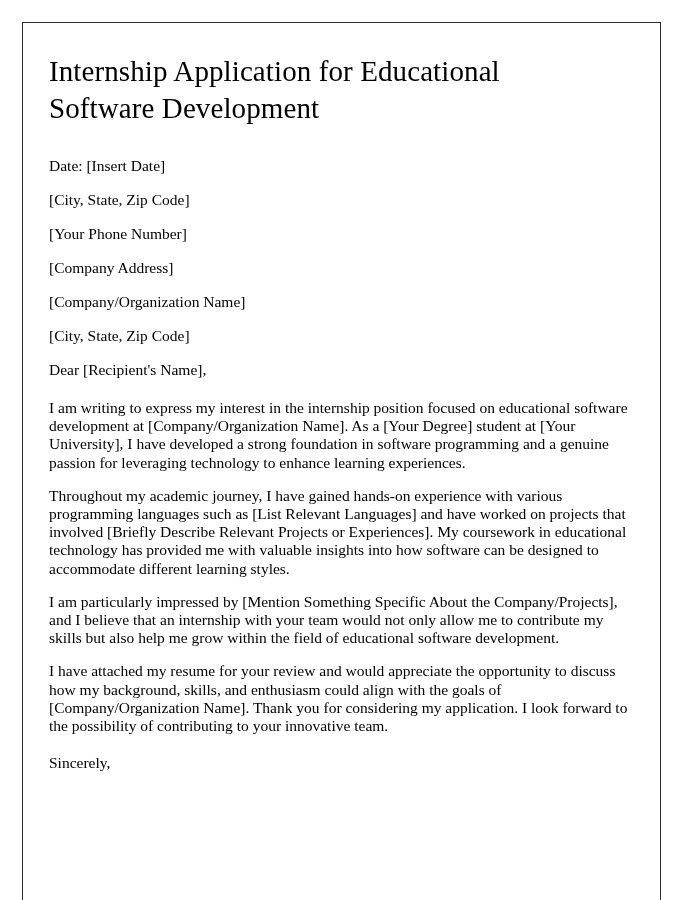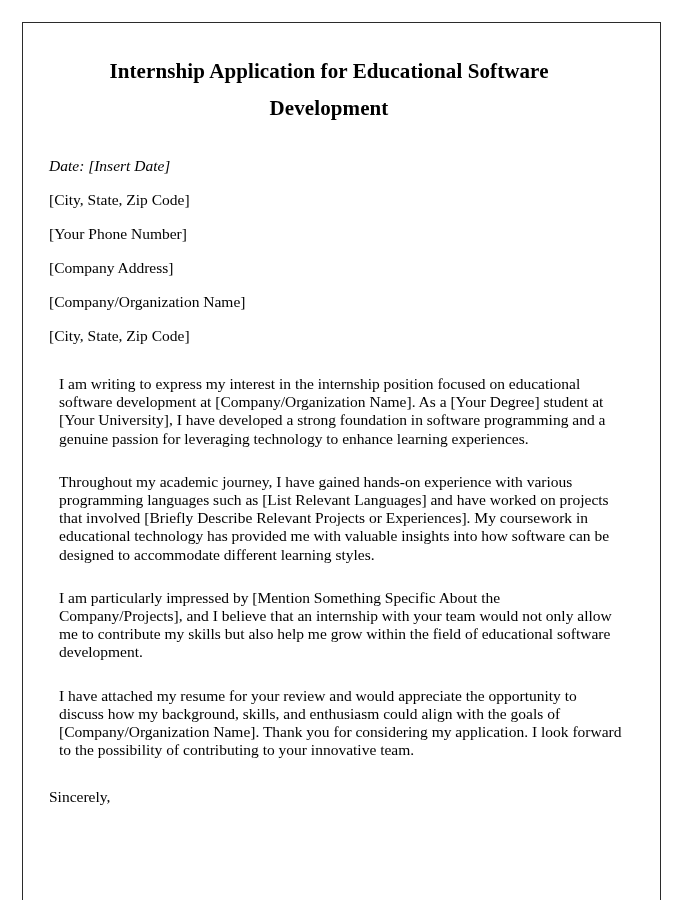--- a/index.html
+++ b/index.html
@@ -28,46 +28,44 @@
   }
 
   #content {
     position: absolute;
     left: 26px;          
     top: 14px;
     width: 585px;
   }
 
   .doc-title {
-    font-size: 21px;
-    font-weight: bold;
+    font-size: 29px;
+    font-weight: normal;
     line-height: 37px;
     letter-spacing: 0.1px;
     margin: 0 0 0 0;
     padding-top: 16px;
     width: 560px;
-    text-align: center;
   }
 
   .meta-line {
     font-size: 15.5px;
     line-height: 20px;
     margin: 0;
     padding-top: 14px;
   }
 
   .meta-line.first-meta {
     padding-top: 29px;
-    font-style: italic;
   }
 
   .body-para {
     font-size: 15.5px;
     line-height: 18.2px;
-    margin: 10px;
+    margin: 0;
     padding-top: 15px;
     text-align: left;
   }
 
   .body-para.first-body {
     padding-top: 19px;
   }
 
   .signoff {
     font-size: 15.5px;
@@ -86,20 +84,21 @@
 
     <p class="meta-line first-meta">Date: [Insert Date]</p>
 
     <p class="meta-line">[City, State, Zip Code]</p>
     <p class="meta-line">[Your Phone Number]</p>
 
     <p class="meta-line">[Company Address]</p>
     <p class="meta-line">[Company/Organization Name]</p>
     <p class="meta-line">[City, State, Zip Code]</p>
 
+    <p class="meta-line">Dear [Recipient's Name],</p>
 
     <p class="body-para first-body">I am writing to express my interest in the internship position focused on educational software development at [Company/Organization Name]. As a [Your Degree] student at [Your University], I have developed a strong foundation in software programming and a genuine passion for leveraging technology to enhance learning experiences.</p>
     <p class="body-para">Throughout my academic journey, I have gained hands-on experience with various programming languages such as [List Relevant Languages] and have worked on projects that involved [Briefly Describe Relevant Projects or Experiences]. My coursework in educational technology has provided me with valuable insights into how software can be designed to accommodate different learning styles.</p>
     <p class="body-para">I am particularly impressed by [Mention Something Specific About the Company/Projects], and I believe that an internship with your team would not only allow me to contribute my skills but also help me grow within the field of educational software development.</p>
     <p class="body-para">I have attached my resume for your review and would appreciate the opportunity to discuss how my background, skills, and enthusiasm could align with the goals of [Company/Organization Name]. Thank you for considering my application. I look forward to the possibility of contributing to your innovative team.</p>
 
     <p class="signoff">Sincerely,</p>
 
   </div>
 </div>

